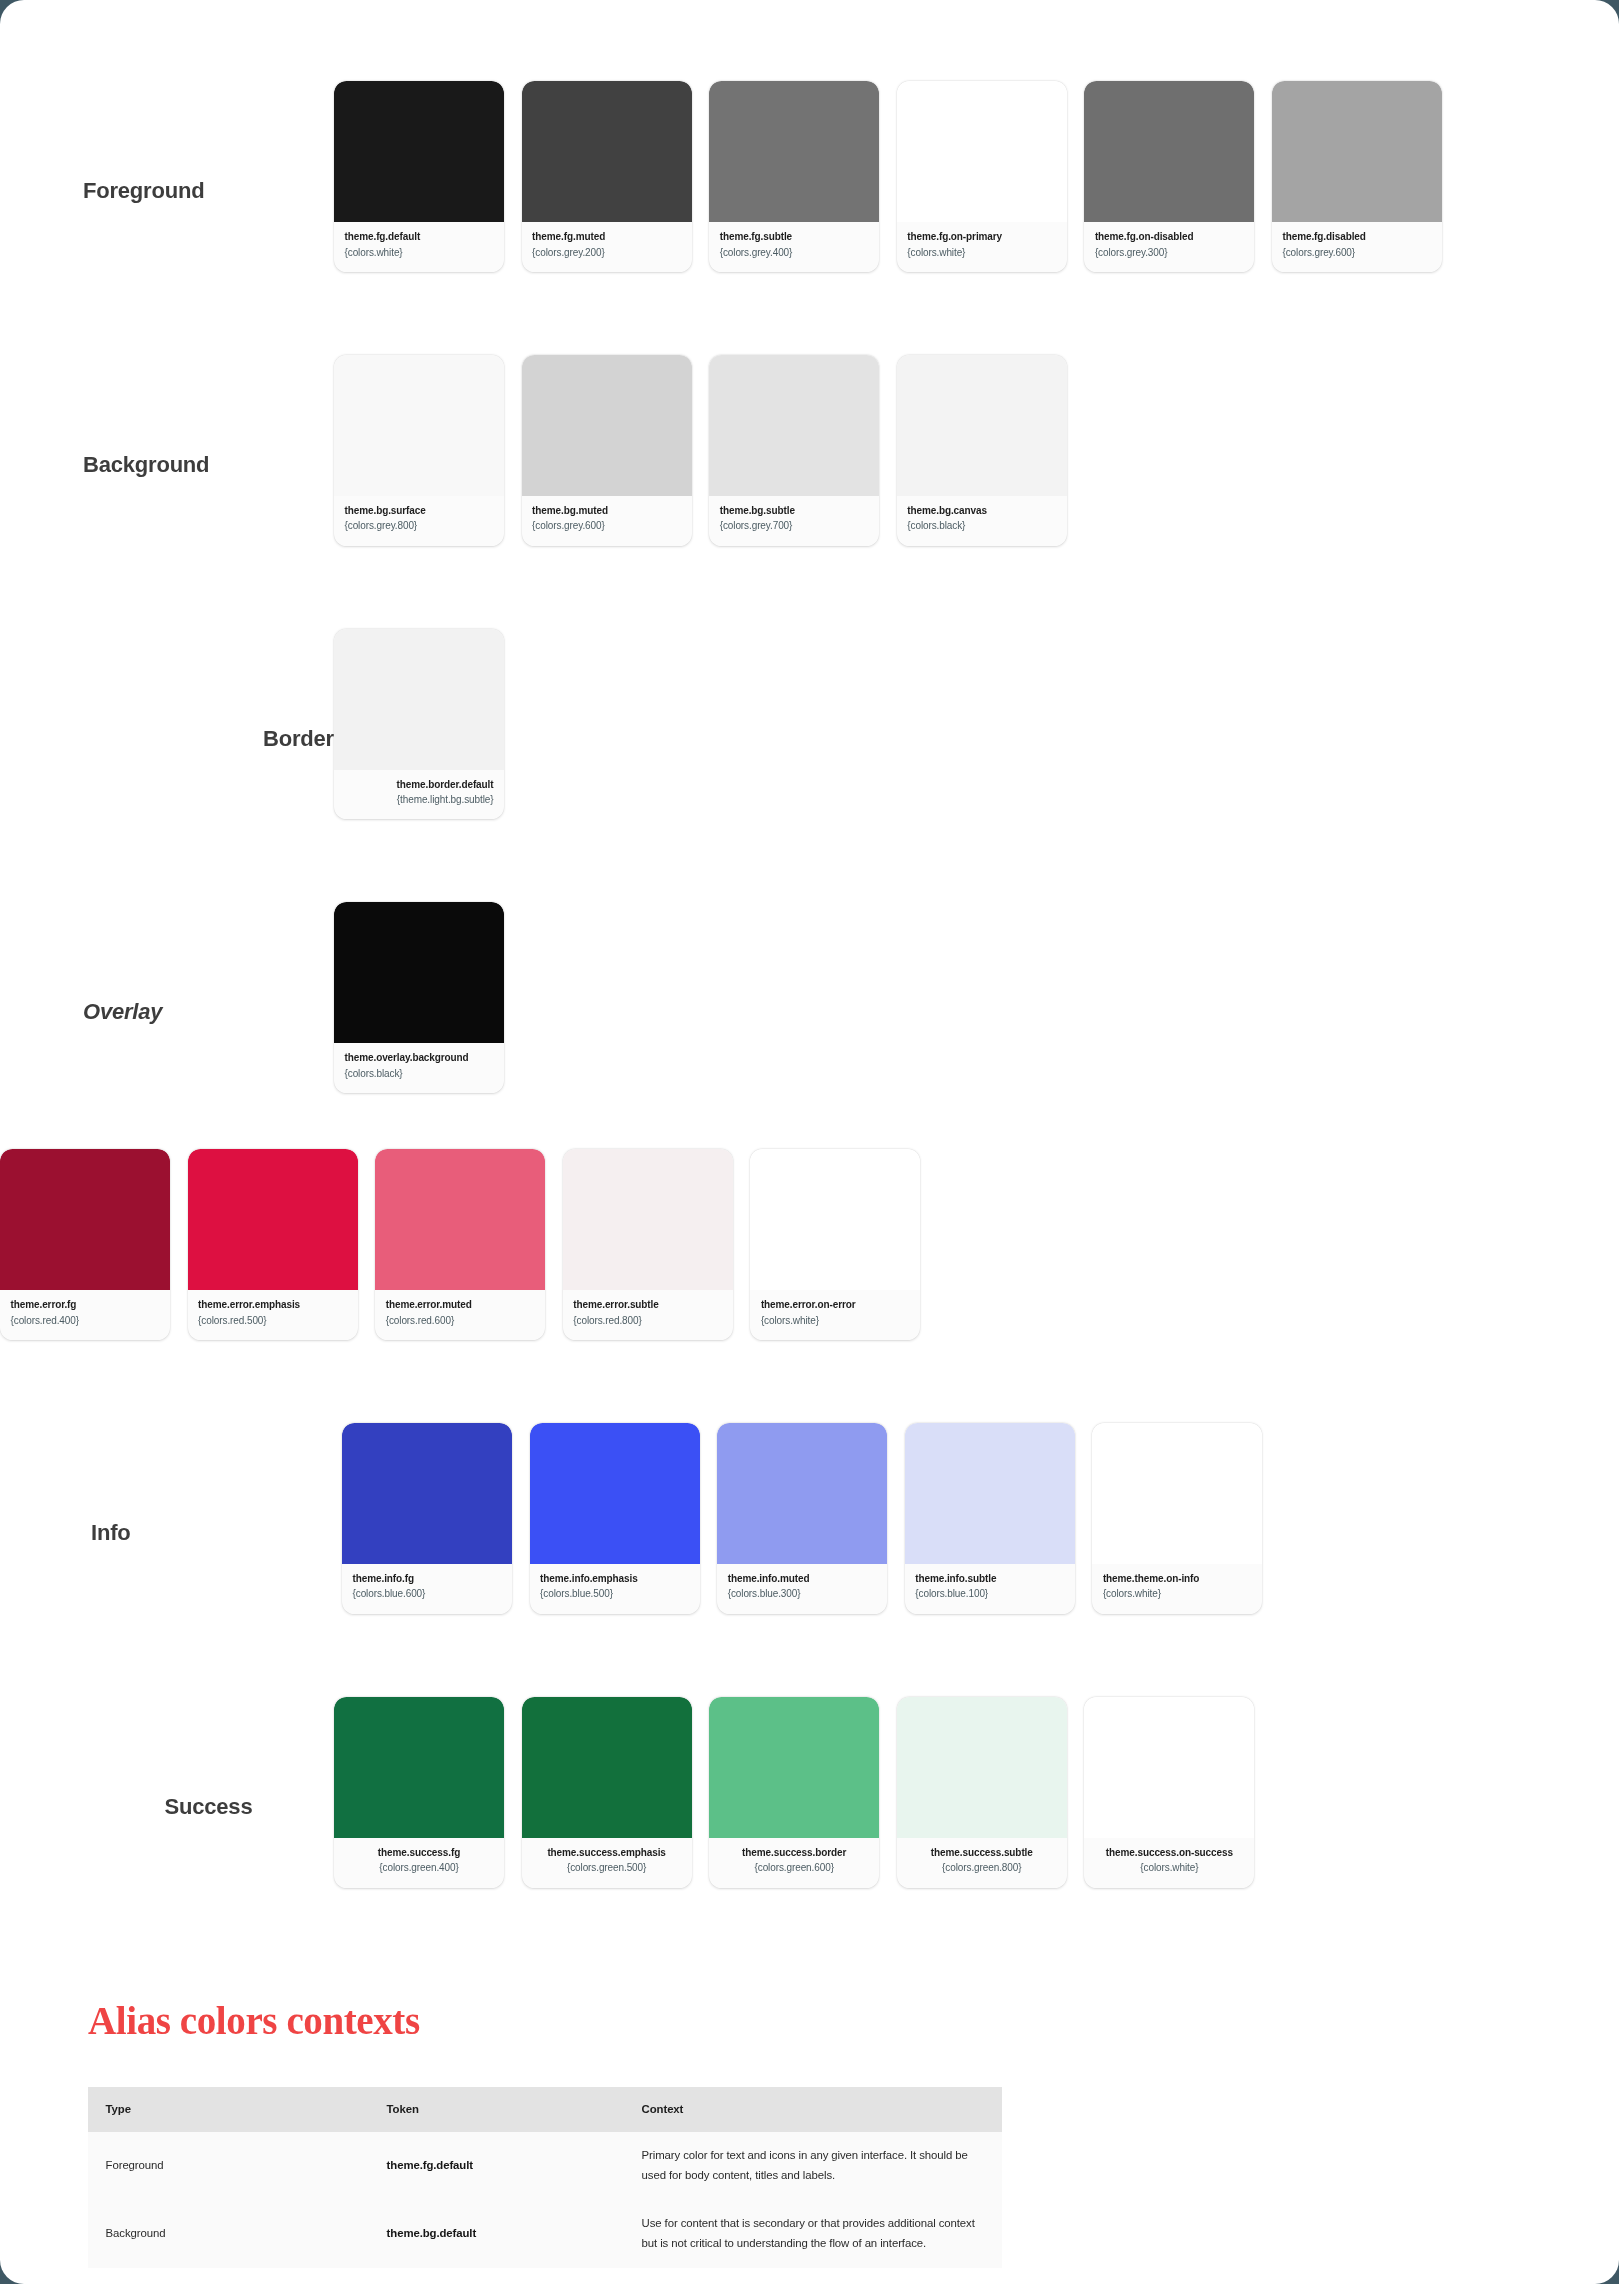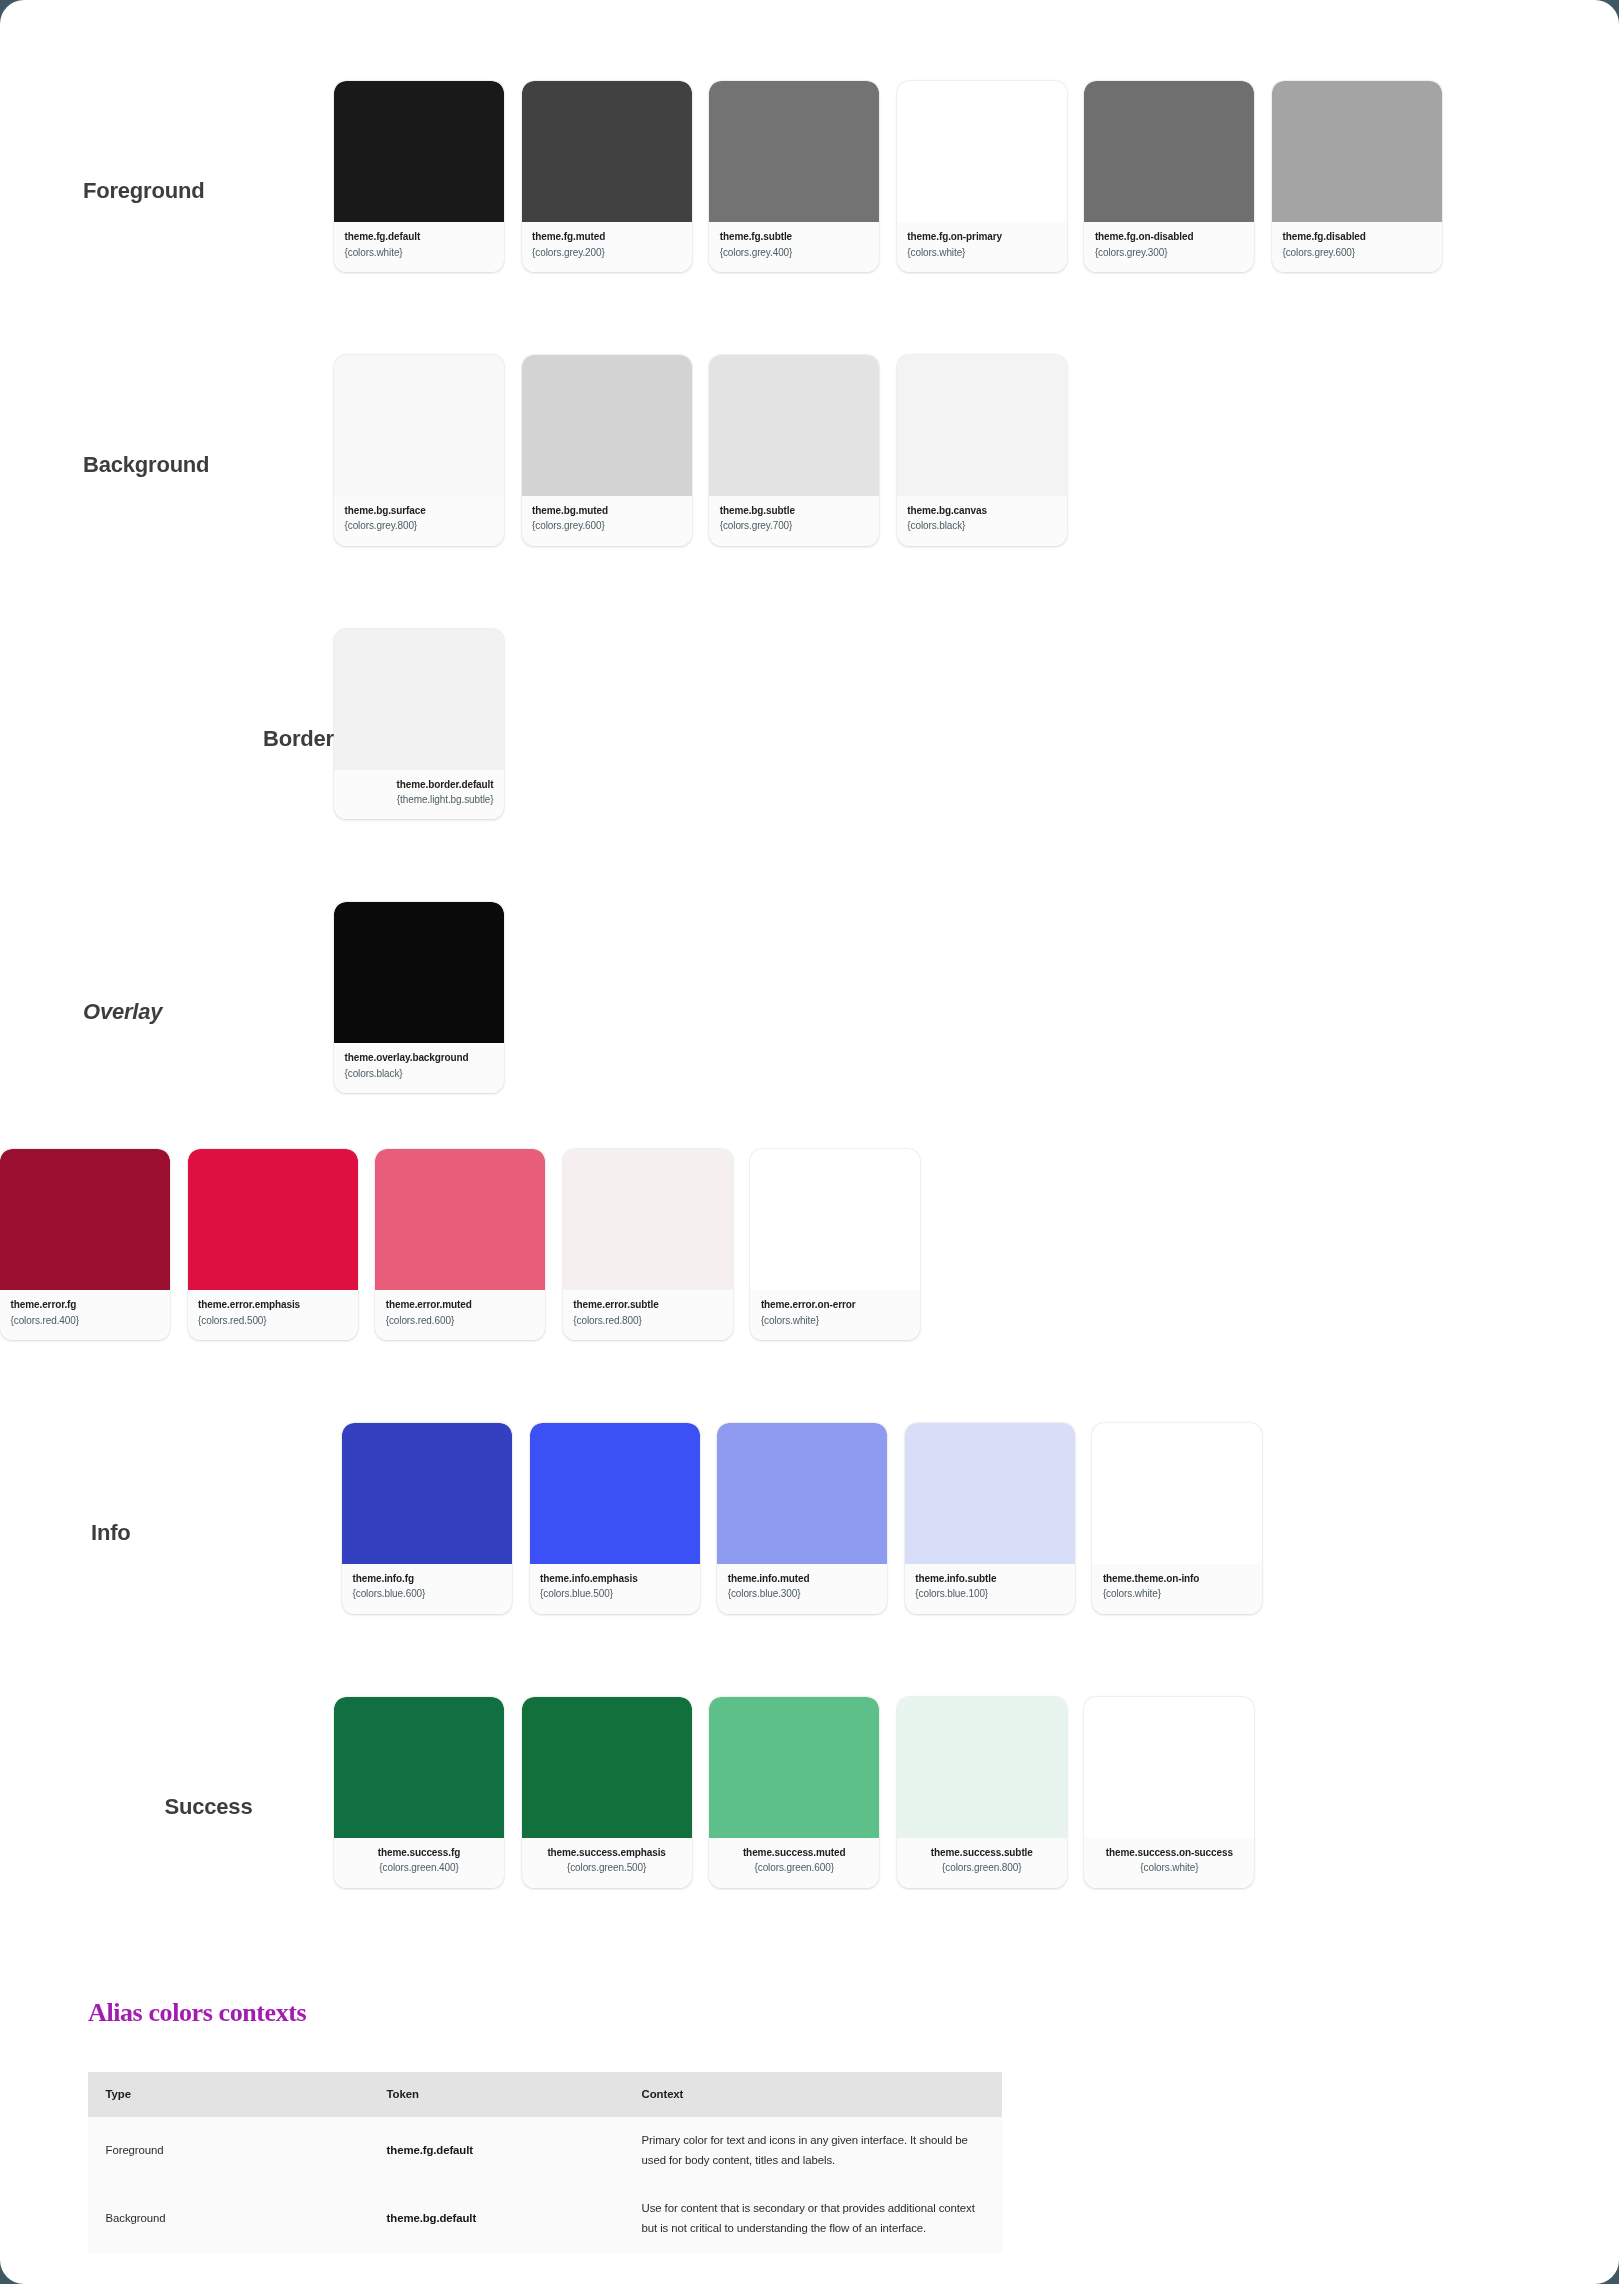--- a/index.html
+++ b/index.html
@@ -84,23 +84,23 @@
     font-size: 10px;
     color: #4c5c63;
     line-height: 1.5;
     letter-spacing: -0.1px;
     white-space: nowrap;
   }
 
   
   .alias-heading {
     font-family: "Liberation Serif", serif;
-    font-size: 26px;
+    font-size: 39px;
     font-weight: bold;
-    color: #a21caf;
+    color: #ef4444;
     letter-spacing: -0.4px;
   }
 
   
   .alias-table {
     width: 913px;
     border-collapse: collapse;
     table-layout: fixed;
     background: #fbfbfb;
   }
@@ -373,21 +373,21 @@
           <div class="swatch-chip" style="background:#12703c"></div>
           <div class="swatch-meta">
             <div class="swatch-token">theme.success.emphasis</div>
             <div class="swatch-ref">{colors.green.500}</div>
           </div>
         </div>
 
         <div class="swatch">
           <div class="swatch-chip" style="background:#5cc088"></div>
           <div class="swatch-meta">
-            <div class="swatch-token">theme.success.muted</div>
+            <div class="swatch-token">theme.success.border</div>
             <div class="swatch-ref">{colors.green.600}</div>
           </div>
         </div>
 
         <div class="swatch">
           <div class="swatch-chip" style="background:#e8f5ee"></div>
           <div class="swatch-meta">
             <div class="swatch-token">theme.success.subtle</div>
             <div class="swatch-ref">{colors.green.800}</div>
           </div>

